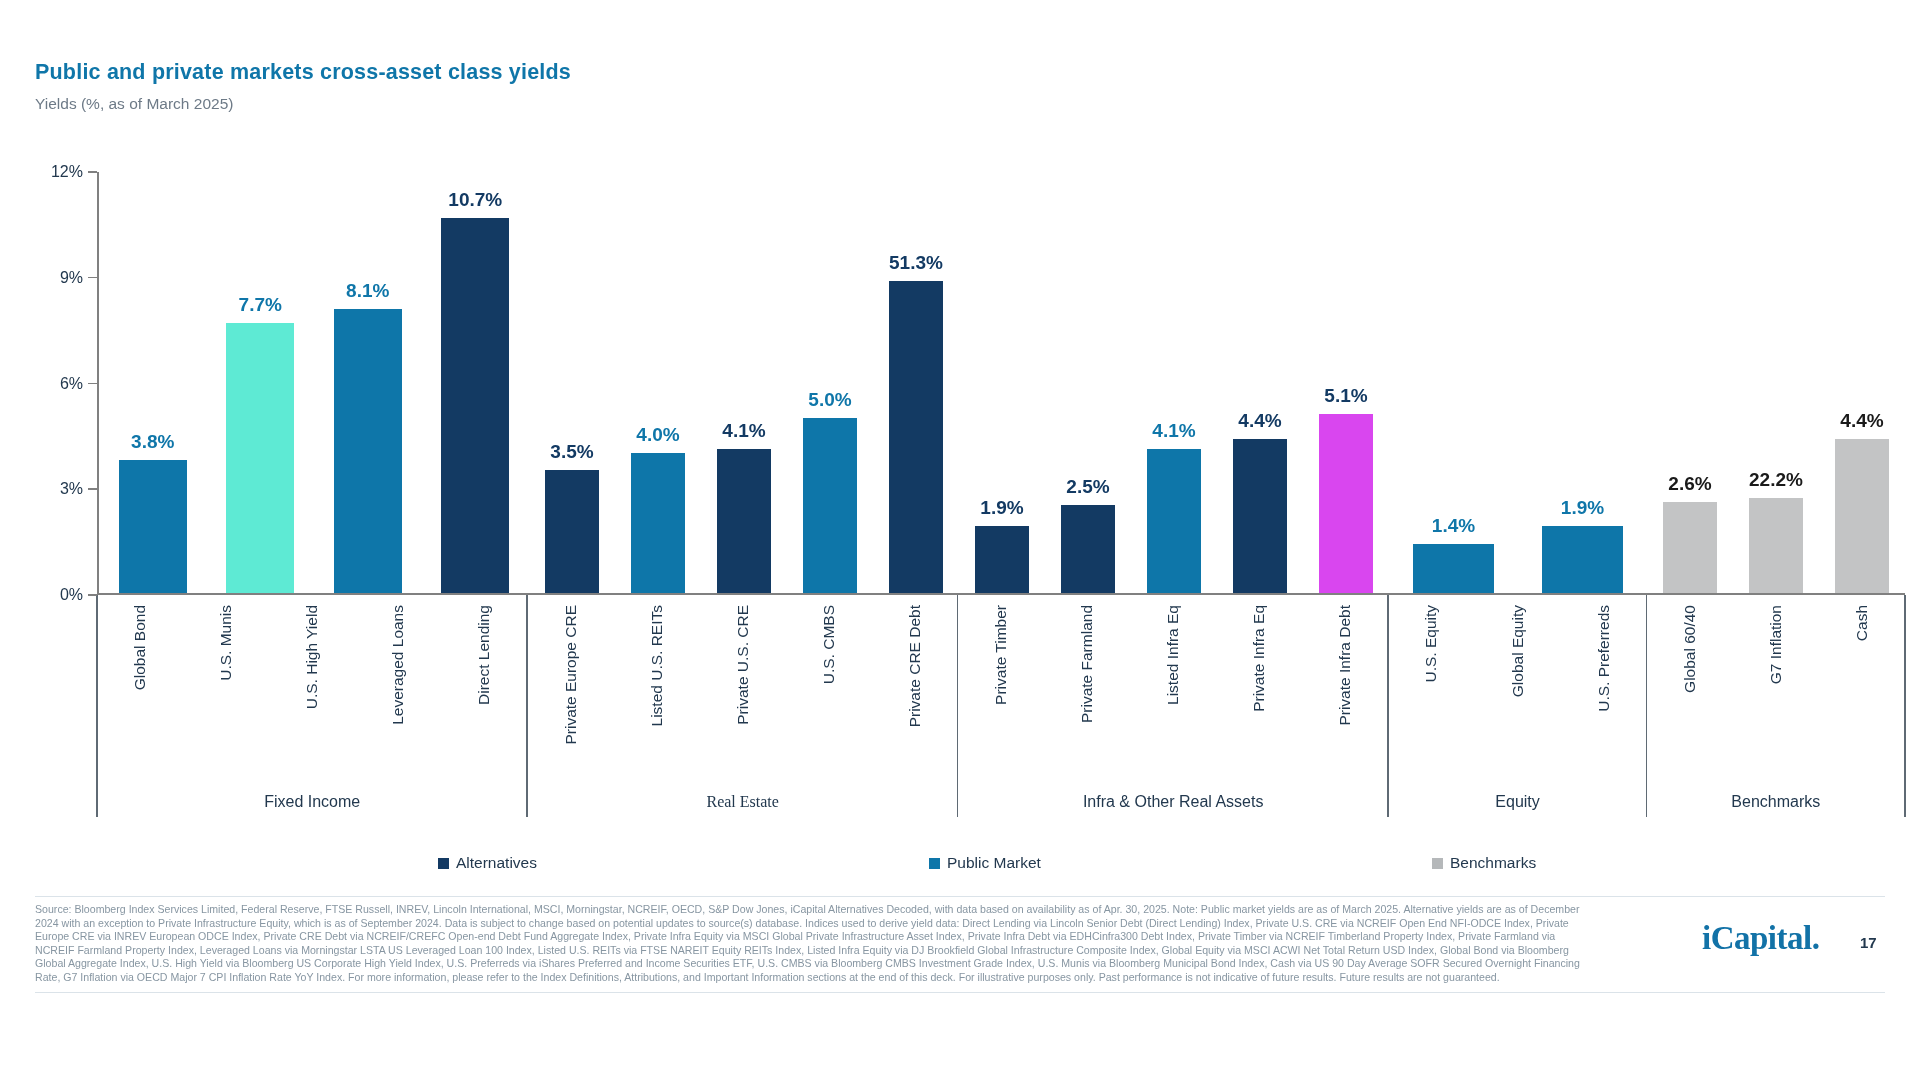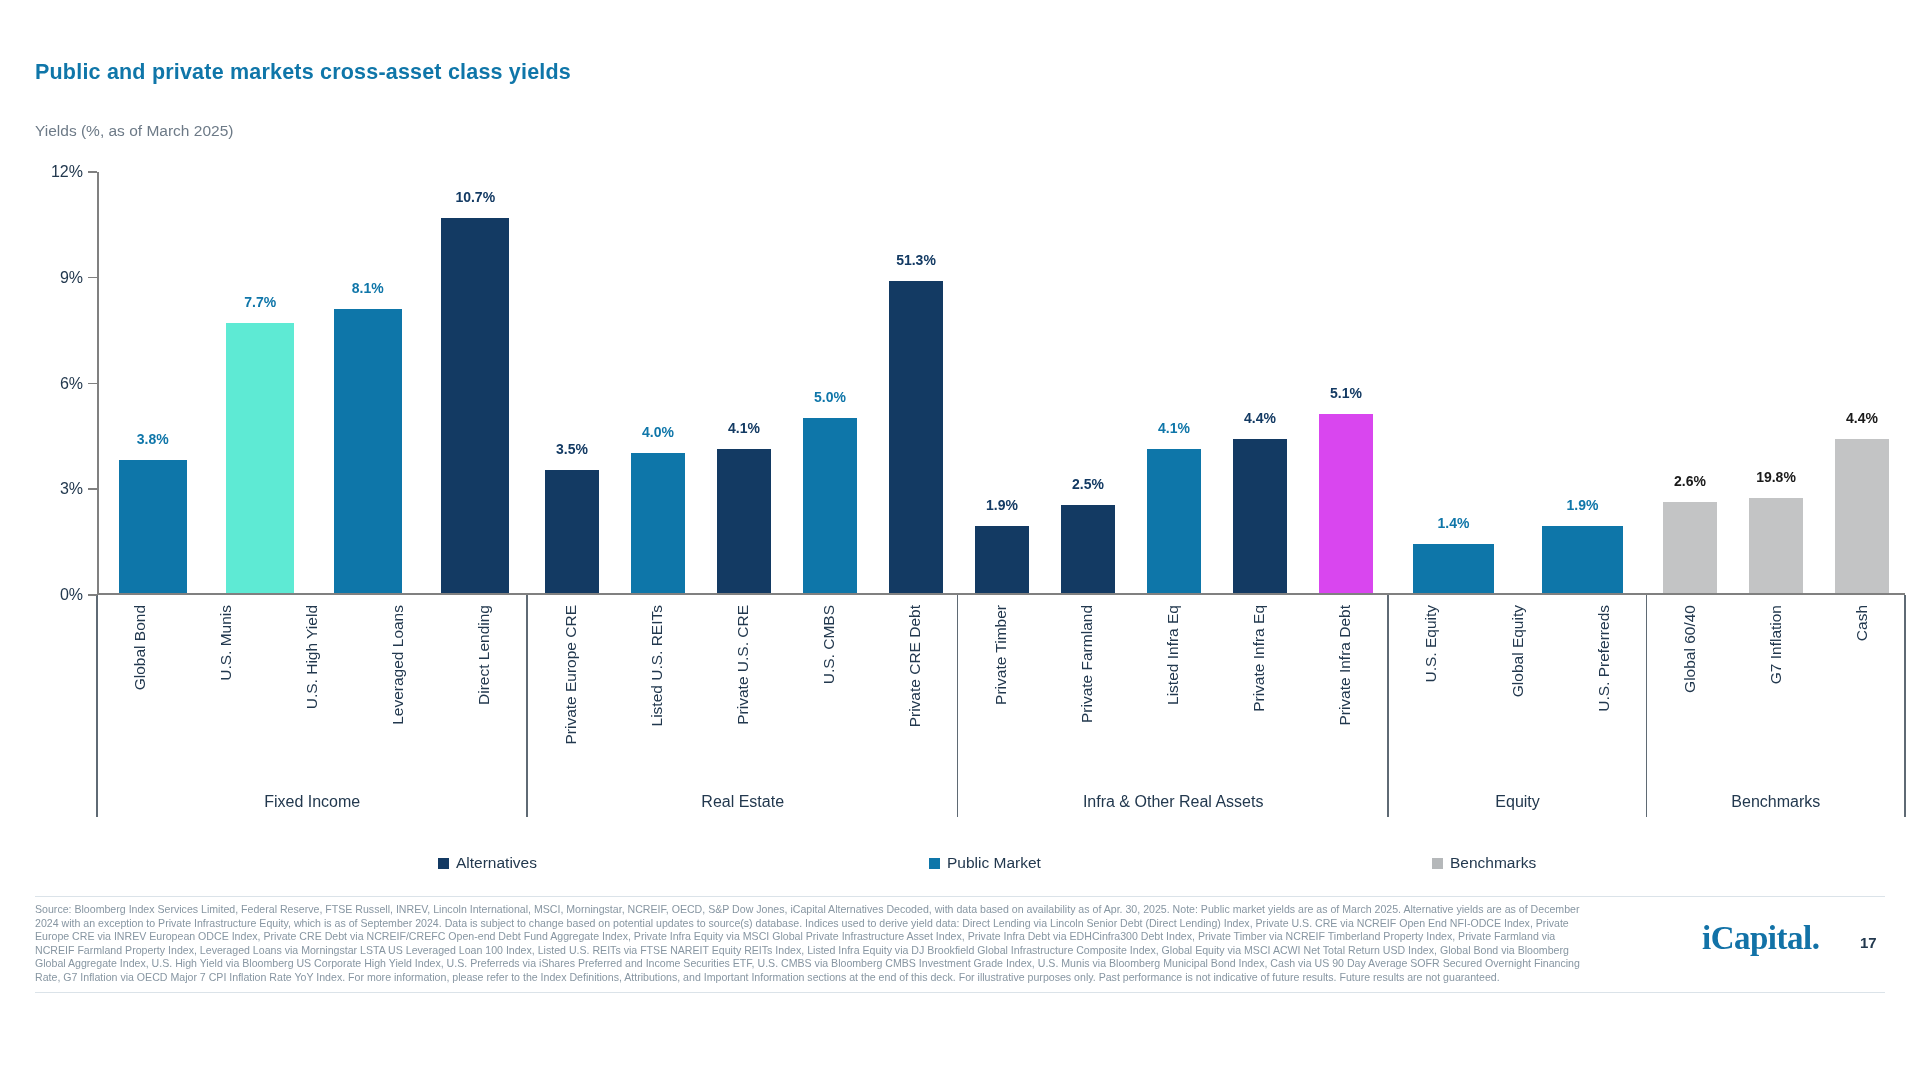--- a/index.html
+++ b/index.html
@@ -1,26 +1,26 @@
 <!DOCTYPE html>
 <html><head>
 <meta charset="utf-8">
 <style>
   * { margin:0; padding:0; box-sizing:border-box; }
   html,body { width:1920px; height:1080px; background:#ffffff; font-family:"Liberation Sans", sans-serif; position:relative; overflow:hidden; }
 
   .page-title { position:absolute; left:35px; top:60px; font-size:21.5px; font-weight:600; color:#0f76a9; letter-spacing:.2px; }
-  .page-subtitle { position:absolute; left:35px; top:95px; font-size:15.5px; color:#6d7a87;margin-top:27px; }
+  .page-subtitle { position:absolute; left:35px; top:95px; font-size:15.5px; color:#6d7a87; }
 
   .chart { position:absolute; left:97px; top:172px; width:1808px; }
   .plot { position:relative; height:423px; border-left:2px solid #808080; border-bottom:2px solid #808080; display:flex; align-items:flex-end; }
   .bar-group { display:flex; height:100%; align-items:flex-end; }
   .slot { flex:1; height:100%; display:flex; justify-content:center; align-items:flex-end; position:relative; }
   .bar { width:63%; position:relative; }
-  .bar-label { position:absolute; top:-29px; left:50%; transform:translateX(-50%); font-size:14px; font-weight:700; white-space:nowrap; }
+  .bar-label { position:absolute; top:-29px; left:50%; transform:translateX(-50%); font-size:19px; font-weight:700; white-space:nowrap; }
 
   .ytick { position:absolute; font-size:16px; color:#22384e; width:52px; text-align:right; height:18px; line-height:18px; }
   .ytick-mark { position:absolute; width:9px; height:1.5px; background:#808080; }
 
   .bottom { position:relative; width:100%; }
   .cats { display:flex; width:100%; height:192px; }
   .cat-group { display:flex; }
   .cat { flex:1; display:flex; justify-content:center; align-items:flex-start; padding-top:10px; }
   .cat span { writing-mode:vertical-rl; transform:rotate(180deg); white-space:nowrap; font-size:15.5px; color:#22384e; display:inline-block; }
   .group-labels { display:flex; width:100%; height:30px; }
@@ -136,21 +136,21 @@
         </div>
       </div>
       <div class="bar-group" style="flex: 3 1 0%;">
         <div class="slot">
           <div class="bar" style="height: 21.6667%; background: rgb(195, 196, 197);">
             <div class="bar-label" style="color: rgb(26, 26, 26);">2.6%</div>
           </div>
         </div>
         <div class="slot">
           <div class="bar" style="height: 22.5%; background: rgb(195, 196, 197);">
-            <div class="bar-label" style="color: rgb(26, 26, 26);">19.8%</div>
+            <div class="bar-label" style="color: rgb(26, 26, 26);">22.2%</div>
           </div>
         </div>
         <div class="slot">
           <div class="bar" style="height: 36.6667%; background: rgb(195, 196, 197);">
             <div class="bar-label" style="color: rgb(26, 26, 26);">4.4%</div>
           </div>
         </div>
       </div>
     </div>
   <div class="bottom" id="bottom">
@@ -224,21 +224,21 @@
           <div class="cat">
             <span>G7 Inflation</span>
           </div>
           <div class="cat">
             <span>Cash</span>
           </div>
         </div>
       </div>
     <div class="group-labels" id="glabels">
         <div class="group-label" style="flex: 5 1 0%;">Fixed Income</div>
-        <div class="group-label" style="flex: 5 1 0%;">Real Estate</div>
+        <div class="group-label" style="flex: 5 1 0%; font-family: Liberation Serif, serif;">Real Estate</div>
         <div class="group-label" style="flex: 5 1 0%;">Infra &amp; Other Real Assets</div>
         <div class="group-label" style="flex: 3 1 0%;">Equity</div>
         <div class="group-label" style="flex: 3 1 0%;">Benchmarks</div>
       </div>
   <div class="separator" style="left: calc(0% - 1px);"></div>
       <div class="separator" style="left: calc(23.8095% - 1px);"></div>
       <div class="separator" style="left: calc(47.619% - 1px);"></div>
       <div class="separator" style="left: calc(71.4286% - 1px);"></div>
       <div class="separator" style="left: calc(85.7143% - 1px);"></div>
       <div class="separator" style="left: calc(100% - 1px);"></div>

